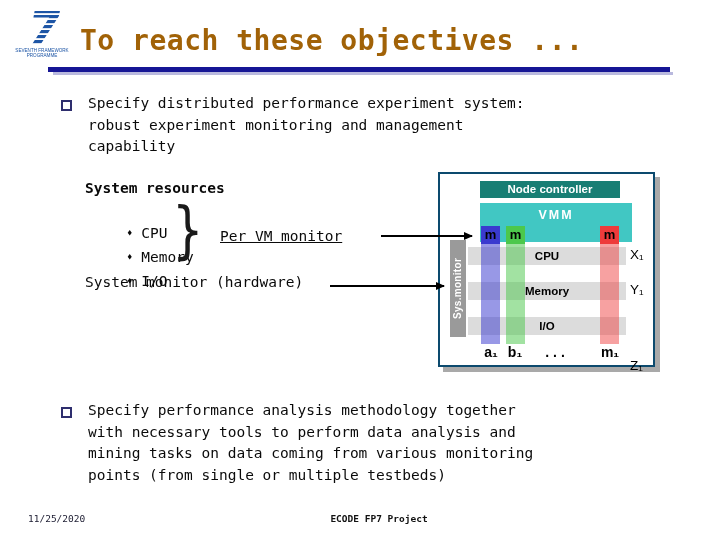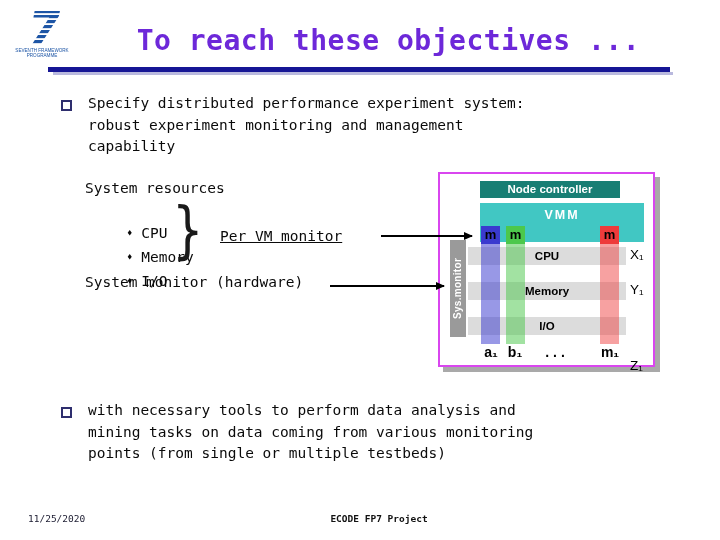--- a/index.html
+++ b/index.html
@@ -5,22 +5,22 @@
   html,body{margin:0;padding:0;background:#e8e8e8;}
   .slide{
     position:relative;width:720px;height:540px;background:#ffffff;
     font-family:"DejaVu Sans Mono",monospace;color:#0a0a0a;overflow:hidden;
     margin:0 auto;
   }
   .abs{position:absolute;}
 
   
   .title{
-    left:80px;right:80px;top:24px;text-align:right;
-    font-size:28px;font-weight:bold;color:#6d28d9;letter-spacing:0.5px;
+    left:80px;right:80px;top:24px;text-align:left;
+    font-size:28px;font-weight:bold;color:#a16207;letter-spacing:0.5px;
     white-space:nowrap;
   }
   .rule-main{left:48px;top:67px;width:622px;height:5px;background:#161695;}
   .rule-shadow{left:53px;top:72px;width:620px;height:3px;background:#b9b9de;}
 
   
   .bullet-square{width:7px;height:7px;border:2px solid #2e2e6e;background:transparent;}
   .btext{font-size:14.5px;line-height:21.5px;white-space:pre;}
 
   
@@ -28,26 +28,26 @@
   .diamond{font-size:9px;position:relative;top:-2px;margin-right:9px;}
   .brace{
     left:172px;top:199px;font-family:"DejaVu Sans",sans-serif;
     font-size:62px;line-height:62px;font-weight:normal;color:#1a1a1a;
     transform:scale(0.8,1);transform-origin:left top;
   }
 
   
   .diagram{
     left:438px;top:172px;width:213px;height:191px;background:#fff;
-    border:2px solid #d946ef;box-shadow:5px 5px 0 0 #a9a9a9;
+    border:2px solid #0c4a6e;box-shadow:5px 5px 0 0 #a9a9a9;
     font-family:"Liberation Sans","DejaVu Sans",sans-serif;
   }
   .nodectl{left:40px;top:7px;width:140px;height:17px;background:#187e74;
     color:#fff;font-weight:bold;font-size:11.5px;line-height:17px;text-align:center;}
-  .vmm{left:40px;top:29px;width:164px;height:39px;background:#41c7c3;
+  .vmm{left:40px;top:29px;width:152px;height:39px;background:#41c7c3;
     color:#fff;font-weight:bold;font-size:12.5px;letter-spacing:2px;text-align:center;padding-top:5px;box-sizing:border-box;}
   .mbox{top:52px;width:19px;height:18px;z-index:3;color:#000;font-weight:bold;
     font-size:13px;line-height:17px;text-align:center;}
   .m-blue{left:41px;background:#3a3acf;}
   .m-green{left:66px;background:#4cc84c;}
   .m-red{left:160px;background:#ee3b3b;}
   .col{top:70px;width:19px;height:100px;z-index:2;}
   .c-blue{left:41px;background:rgba(58,58,207,0.52);}
   .c-green{left:66px;background:rgba(76,200,76,0.52);}
   .c-red{left:160px;background:rgba(238,59,59,0.48);}
@@ -99,21 +99,21 @@
   <div class="abs rule-shadow"></div>
   <div class="abs rule-main"></div>
 
   <div class="abs bullet-square" style="left:61px;top:100px;"></div>
   <div class="abs" style="left:88px;top:93px;">
     <div class="btext">Specify distributed performance experiment system:</div>
     <div class="btext">robust experiment monitoring and management</div>
     <div class="btext">capability</div>
   </div>
 
-  <div class="abs mid" style="left:85px;top:178px;">System resources</div>
+  <div class="abs mid" style="left:85px;top:178px;font-weight:bold;">System resources</div>
 
   <div class="abs mid" style="left:92px;top:202px;">
     <span class="diamond">♦</span><span>CPU</span>
   </div>
   <div class="abs mid" style="left:92px;top:226px;">
     <span class="diamond">♦</span><span>Memory</span>
   </div>
   <div class="abs mid" style="left:92px;top:250px;">
     <span class="diamond">♦</span><span>I/O</span>
   </div>
@@ -156,20 +156,21 @@
       <marker id="ah" markerWidth="9" markerHeight="8" refX="8" refY="4" orient="auto" markerUnits="userSpaceOnUse">
         <path d="M0,0 L9,4 L0,8 z" fill="#000"></path>
       </marker>
     </defs>
     <line x1="381" y1="236" x2="472" y2="236" stroke="#000" stroke-width="1.8" marker-end="url(#ah)"></line>
     <line x1="330" y1="286" x2="444" y2="286" stroke="#000" stroke-width="1.8" marker-end="url(#ah)"></line>
   </svg>
 
   <div class="abs bullet-square" style="left:61px;top:407px;"></div>
   <div class="abs" style="left:88px;top:400px;">
+    <div class="btext">Specify performance analysis methodology together</div>
     <div class="btext">with necessary tools to perform data analysis and</div>
     <div class="btext">mining tasks on data coming from various monitoring</div>
     <div class="btext">points (from single or multiple testbeds)</div>
   </div>
 
   <div class="abs footer" style="left:28px;top:513px;">11/25/2020</div>
   <div class="abs footer f-center" style="top:513px;">ECODE FP7 Project</div>
   <div class="abs footer" style="right:22px;top:513px;margin-top:40px;">17</div>
 
 </div>

